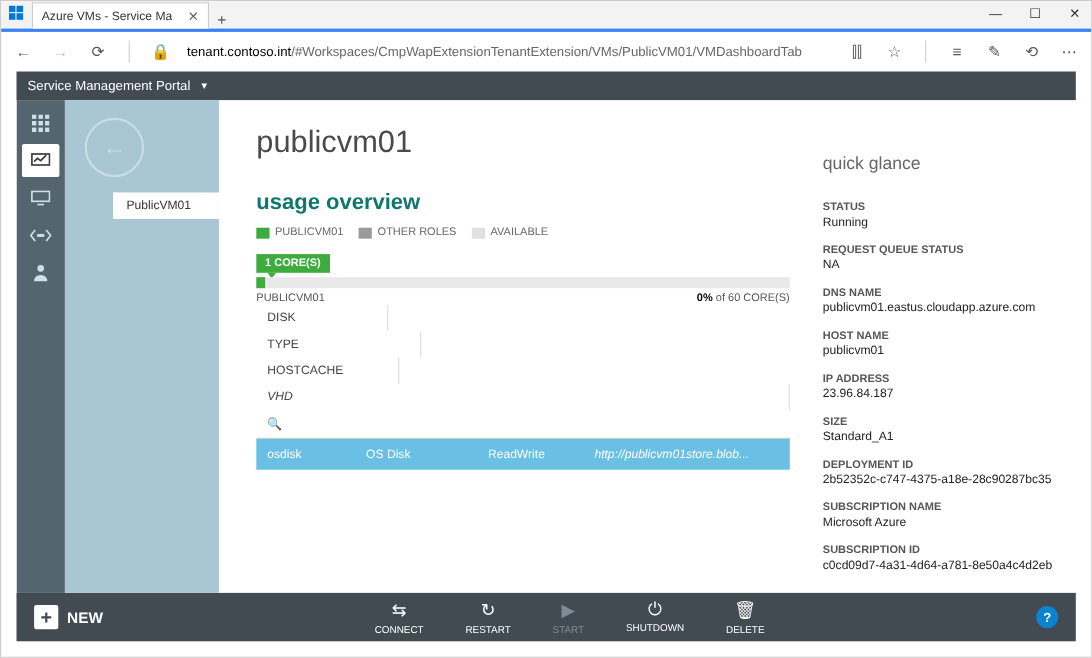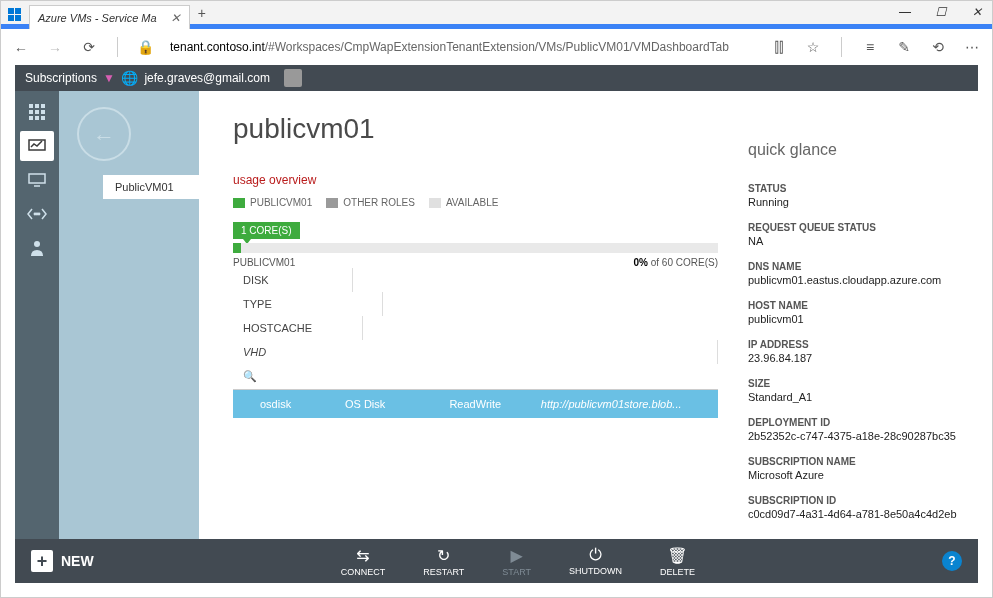--- a/index.html
+++ b/index.html
@@ -1,19 +1,19 @@
 <!DOCTYPE html>
 <html><head>
 <meta charset="utf-8">
 <style>
   * { box-sizing: border-box; margin: 0; padding: 0; font-family: "Segoe UI", Arial, sans-serif; }
   body { background: #fff; width: 993px; height: 598px; overflow: hidden; position: relative; border: 1px solid #ccc; }
 
   
-  .browser-tabs { height: 28px; background: #f3f3f3; display: flex; align-items: flex-start; border-bottom: 5px solid #3b82f6; font-style: italic; }
+  .browser-tabs { height: 28px; background: #f3f3f3; display: flex; align-items: flex-end; border-bottom: 3px solid #3b82f6; }
   .win-icon { width: 28px; height: 28px; display:flex; align-items:center; justify-content:center; color:#0078d7; }
   .tab { height: 24px; background: #fff; border: 1px solid #ccc; border-bottom: none; display:flex; align-items:center; padding: 0 8px; font-size: 11px; color:#333; gap:6px; margin-top:4px; }
   .tab .x { color:#666; font-size:12px; cursor:pointer; margin-left:8px; }
   .new-tab { width:24px; text-align:center; font-size:14px; color:#555; margin-top:4px; }
   .win-controls { position:absolute; right:6px; top:4px; display:flex; gap:18px; font-size:12px; color:#333; }
   .win-controls span { width:18px; text-align:center; }
 
   .nav-bar { height: 36px; display:flex; align-items:center; padding: 0 10px; gap:14px; font-size:14px; color:#555; }
   .url { flex:1; font-size:12px; color:#666; white-space:nowrap; overflow:hidden; }
   .url .host { color:#000; }
@@ -36,38 +36,38 @@
   .iconrail .ritem { width:34px; height:30px; display:flex; align-items:center; justify-content:center; color:#cfe0ea; margin-bottom:4px; border-radius:2px; }
   .iconrail .ritem.active { background:#fff; color:#3a3a3a; }
   .navcol { width:140px; background:#a9c6d4; position:relative; }
   .back-circle { width:54px; height:54px; border:2px solid #c9dde6; border-radius:50%; display:flex; align-items:center; justify-content:center; color:#c9dde6; font-size:22px; margin:16px 0 0 18px; }
   .navitem { position:absolute; left:44px; top:84px; background:#fff; border-left:4px solid #fff; height:24px; width:96px; font-size:11px; display:flex; align-items:center; padding-left:8px; color:#333; }
   .navitem-arrow { position:absolute; left:140px; top:84px; width:0; height:0; border-top:12px solid transparent; border-bottom:12px solid transparent; border-left:8px solid #fff; }
 
   .content { flex:1; display:flex; overflow:hidden; }
   .main { flex:1; padding:22px 20px 0 34px; color:#333; overflow:hidden; }
   .page-title { font-size:28px; font-weight:300; color:#4a4a4a; margin-bottom:28px; }
-  .section-title { font-size:12px; font-weight:400; color:#b91c1c; margin-bottom:10px; }
+  .section-title { font-size:20px; font-weight:700; color:#0f766e; margin-bottom:10px; }
   .legend { display:flex; gap:14px; font-size:10px; color:#666; margin-bottom:14px; }
   .legend-item { display:flex; align-items:center; gap:5px; }
   .sw { width:12px; height:10px; }
-  .badge-core { background:#3eab3e; color:#fff; font-size:10px; padding:3px 8px; width:fit-content; margin-bottom:2px; position:relative; }
+  .badge-core { background:#3eab3e; color:#fff; font-size:10px; padding:3px 8px; width:fit-content; margin-bottom:2px; position:relative;font-weight:bold; }
   .badge-core::after { content:""; position:absolute; left:10px; bottom:-5px; width:0; height:0; border-left:4px solid transparent; border-right:4px solid transparent; border-top:5px solid #3eab3e; }
   .bar { height:10px; background:#e9e9e9; position:relative; margin-top:4px; }
   .bar-fill { height:10px; background:#3eab3e; width:1.7%; }
   .bar-labels { display:flex; justify-content:space-between; font-size:10px; color:#555; margin-top:4px; }
   .bar-labels .pct b { color:#000; font-weight:600; }
 
   .disks-title { font-size:16px; font-weight:300; color:#666; margin:18px 0 10px; }
   .tbl { width:100%; font-size:11px; }
   .tbl-head { display:flex; color:#444;flex-direction:column; }
   .tbl-head > div { padding:6px 10px; border-right:1px solid #ddd; }
   .tbl-head > div:last-child { border-right:none; }
   .tbl .hr { height:1px; background:#ccc; }
-  .tbl-row { display:flex; background:#6ac0e4; color:#fff;padding-left:17px;  }
+  .tbl-row { display:flex; background:#6ac0e4; color:#fff;  }
   .tbl-row > div { padding:8px 10px; }
   .c1 { width:120px; } .c2 { width:150px; } .c3 { width:130px; } .c4 { flex:1;font-style:italic; } .c5 { width:30px; text-align:center; }
 
   .glance { width:240px; padding:22px 18px 0 10px; font-size:11px; color:#333;margin-top:28px; }
   .glance-title { font-size:16px; font-weight:300; color:#666; margin-bottom:24px; }
   .g-label { font-weight:600; font-size:10px; color:#555; margin-top:14px; }
   .g-val { font-size:11px; color:#222; margin-top:2px; word-break:break-all; }
 
   
   .bottom { height:44px; background:#424a52; display:flex; align-items:center; color:#fff; padding:0 16px; }
@@ -118,26 +118,23 @@
     <div class="sep"></div>
     <span class="iconbtn">≡</span>
     <span class="iconbtn">✎</span>
     <span class="iconbtn">⟲</span>
     <span class="iconbtn">⋯</span>
   </div>
 </div>
 
 <div class="portal">
   <div class="portal-header">
-    <div class="subs">
-      <span>Subscriptions</span>
-      <span style="color:#d85fb3;">▼</span>
-      <span class="globe">🌐</span>
-      <span>jefe.graves@gmail.com</span>
-      <div class="avatar"></div>
+    <div class="title">
+      <span>Service Management Portal</span>
+      <span class="chev">▾</span>
     </div>
   </div>
 
   <div class="portal-body">
     <div class="iconrail">
       <div class="ritem">
           <svg width="16" height="16" viewBox="0 0 16 16">
             <g fill="#cfe0ea">
               <rect width="4" height="4"></rect>
               <rect x="6" width="4" height="4"></rect>

